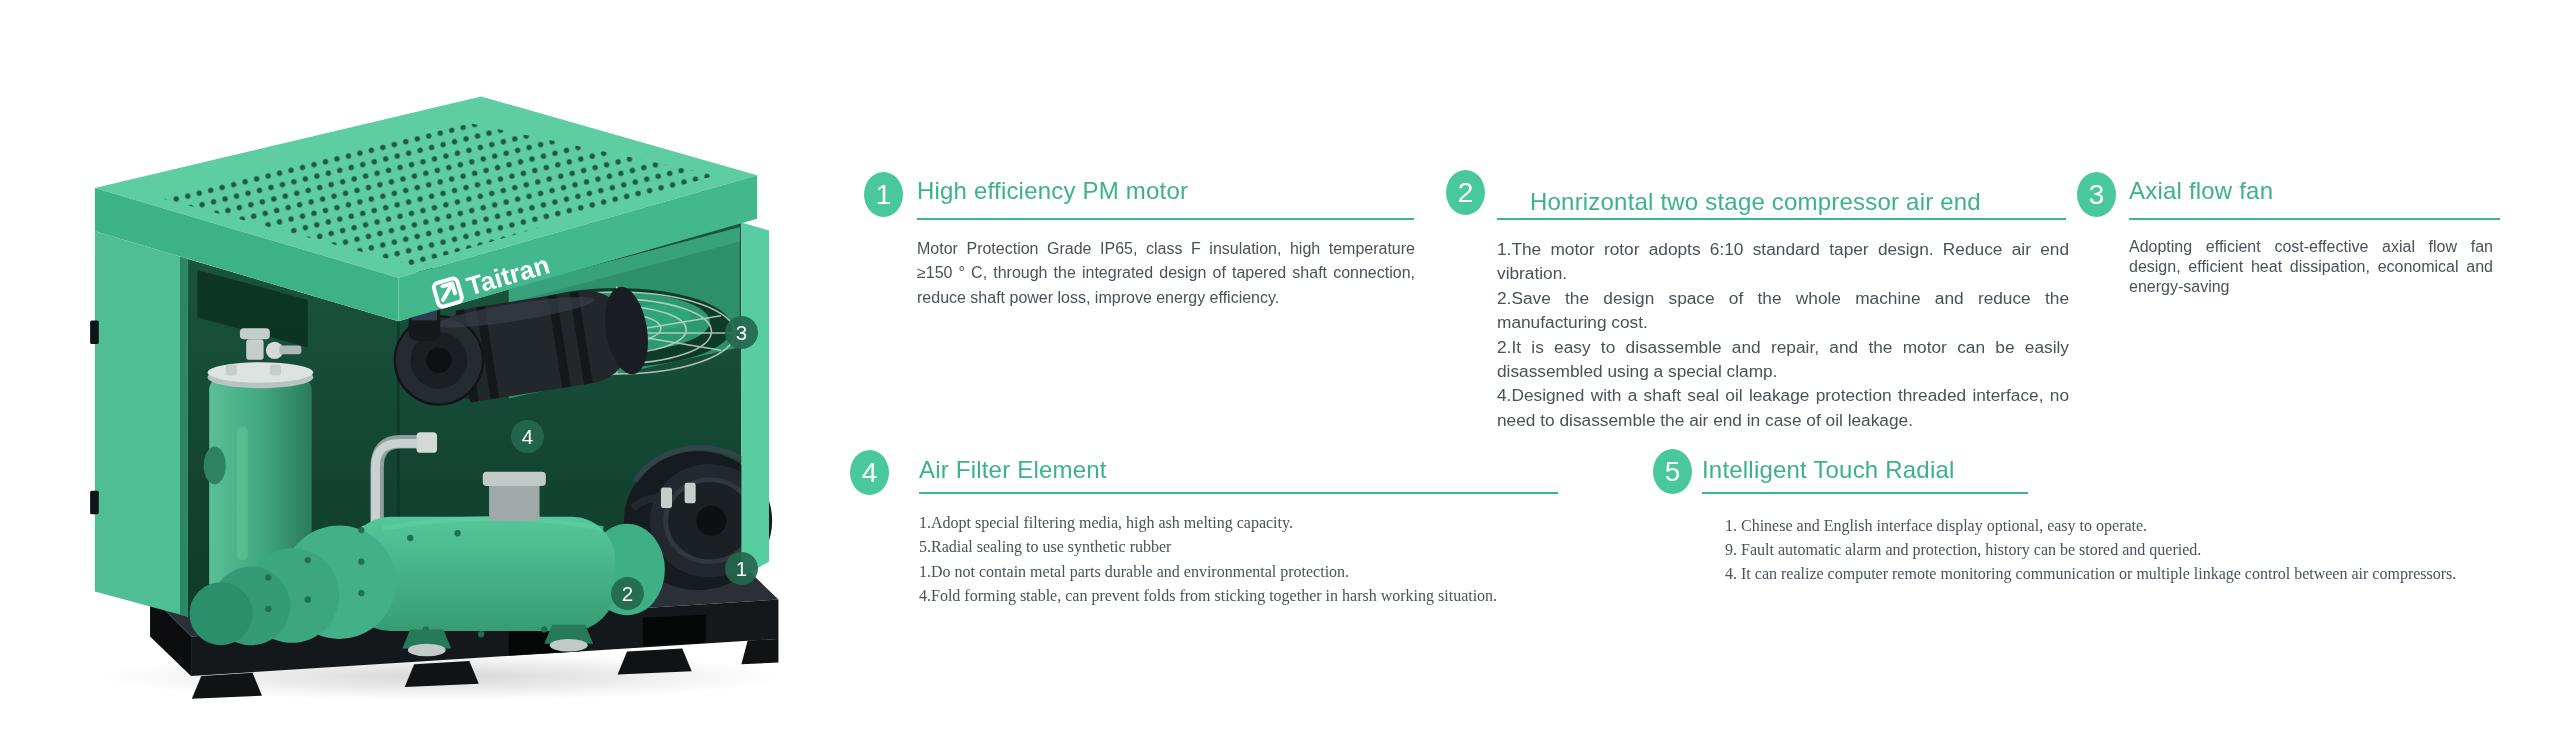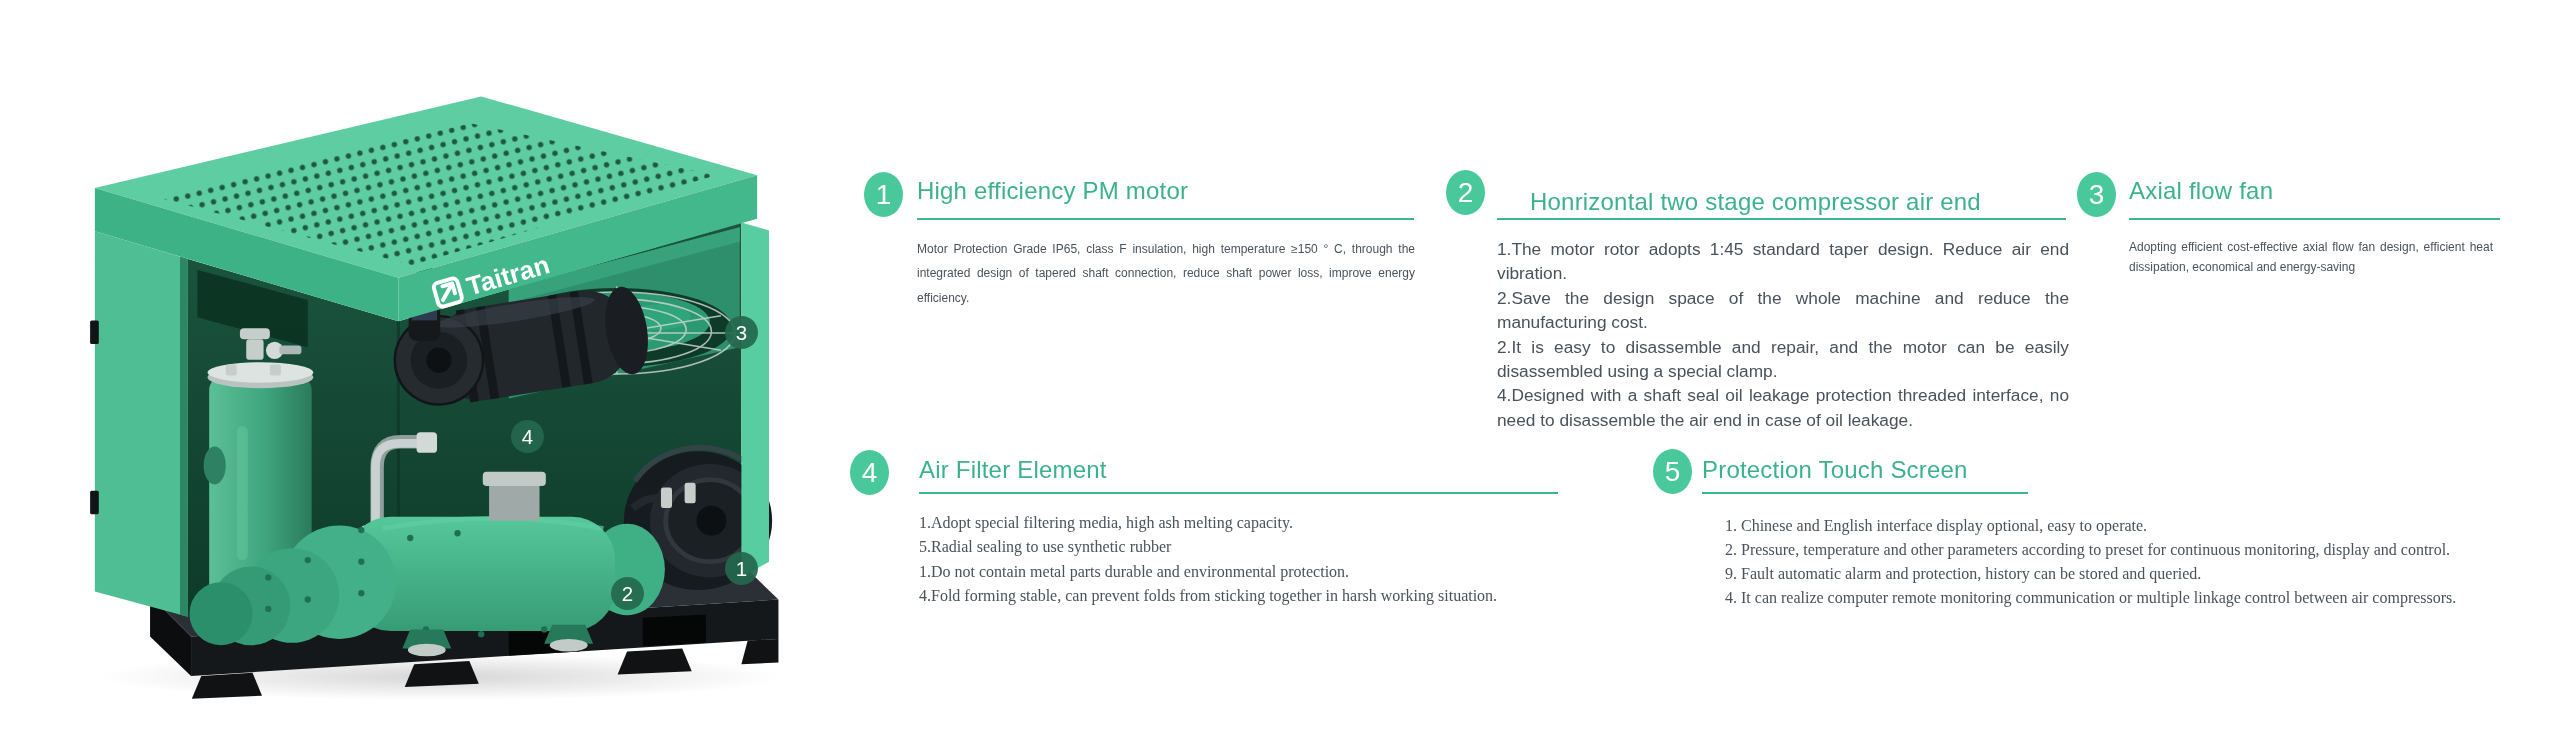--- a/index.html
+++ b/index.html
@@ -18,21 +18,21 @@
   .m-marker.m3 { left:654px; top:229px; }
   .m-marker.m4 { left:440px; top:333px; }
 
   
   .badge { position:absolute; width:39px; height:45px; border-radius:50%;
            background:#48C89B; color:#ffffff; font-size:28px; font-weight:400;
            display:flex; align-items:center; justify-content:center; }
   .sec-title { position:absolute; color:#3BB28B; font-size:24px; font-weight:400;
                letter-spacing:0.2px; white-space:nowrap; }
   .rule { position:absolute; height:1.6px; background:#3CB690; }
-  .body-text { position:absolute; color:#49525B; font-size:12px; text-align:justify; }
+  .body-text { position:absolute; color:#49525B; font-size:16px; text-align:justify; }
   .feat-list { position:absolute; list-style:none; color:#49525B; font-size:16px; }
   .feat-list li { white-space:nowrap;font-family:Liberation Serif, serif; }
   .plain-list { list-style:none; }
   .plain-list li { text-align:justify; }
 
   
   .badge.b1 { left:864px; top:172px; }
   .title1   { left:917px; top:177px; }
   .rule.r1  { left:917px; top:218px; width:497px; }
   .body1    { left:917px; top:237px; width:498px; line-height:24.4px; }
@@ -246,21 +246,21 @@
 
   <div class="badge b1">1</div>
   <div class="sec-title title1">High efficiency PM motor</div>
   <div class="rule r1"></div>
   <p class="body-text body1">Motor Protection Grade IP65, class F insulation, high temperature ≥150 ° C, through the integrated design of tapered shaft connection, reduce shaft power loss, improve energy efficiency.</p>
 
   <div class="badge b2">2</div>
   <div class="sec-title title2">Honrizontal two stage compressor air end</div>
   <div class="rule r2"></div>
   <ul class="body-text body2 plain-list">
-      <li>1.The motor rotor adopts 1:45 standard taper design. Reduce air end vibration.</li>
+      <li>1.The motor rotor adopts 6:10 standard taper design. Reduce air end vibration.</li>
       <li>2.Save the design space of the whole machine and reduce the manufacturing cost.</li>
       <li>2.It is easy to disassemble and repair, and the motor can be easily disassembled using a special clamp.</li>
       <li>4.Designed with a shaft seal oil leakage protection threaded interface, no need to disassemble the air end in case of oil leakage.</li>
     </ul>
 
   <div class="badge b3">3</div>
   <div class="sec-title title3">Axial flow fan</div>
   <div class="rule r3"></div>
   <p class="body-text body3">Adopting efficient cost-effective axial flow fan design, efficient heat dissipation, economical and energy-saving</p>
 
@@ -268,23 +268,22 @@
   <div class="sec-title title4">Air Filter Element</div>
   <div class="rule r4"></div>
   <ul class="feat-list list4">
       <li>1.Adopt special filtering media, high ash melting capacity.</li>
       <li>5.Radial sealing to use synthetic rubber</li>
       <li>1.Do not contain metal parts durable and environmental protection.</li>
       <li>4.Fold forming stable, can prevent  folds from sticking together in harsh  working situation.</li>
     </ul>
 
   <div class="badge b5">5</div>
-  <div class="sec-title title5">Protection Touch Screen</div>
+  <div class="sec-title title5">Intelligent Touch Radial</div>
   <div class="rule r5"></div>
   <ul class="feat-list list5">
       <li>1. Chinese and English interface display optional, easy to operate.</li>
-      <li>2. Pressure, temperature and other parameters according to preset for continuous monitoring, display and control.</li>
       <li>9. Fault automatic alarm and protection, history can be stored and queried.</li>
       <li>4. It can realize computer remote monitoring communication or multiple linkage control between air compressors.</li>
     </ul>
 
 </div>
 
 
 </body></html>

